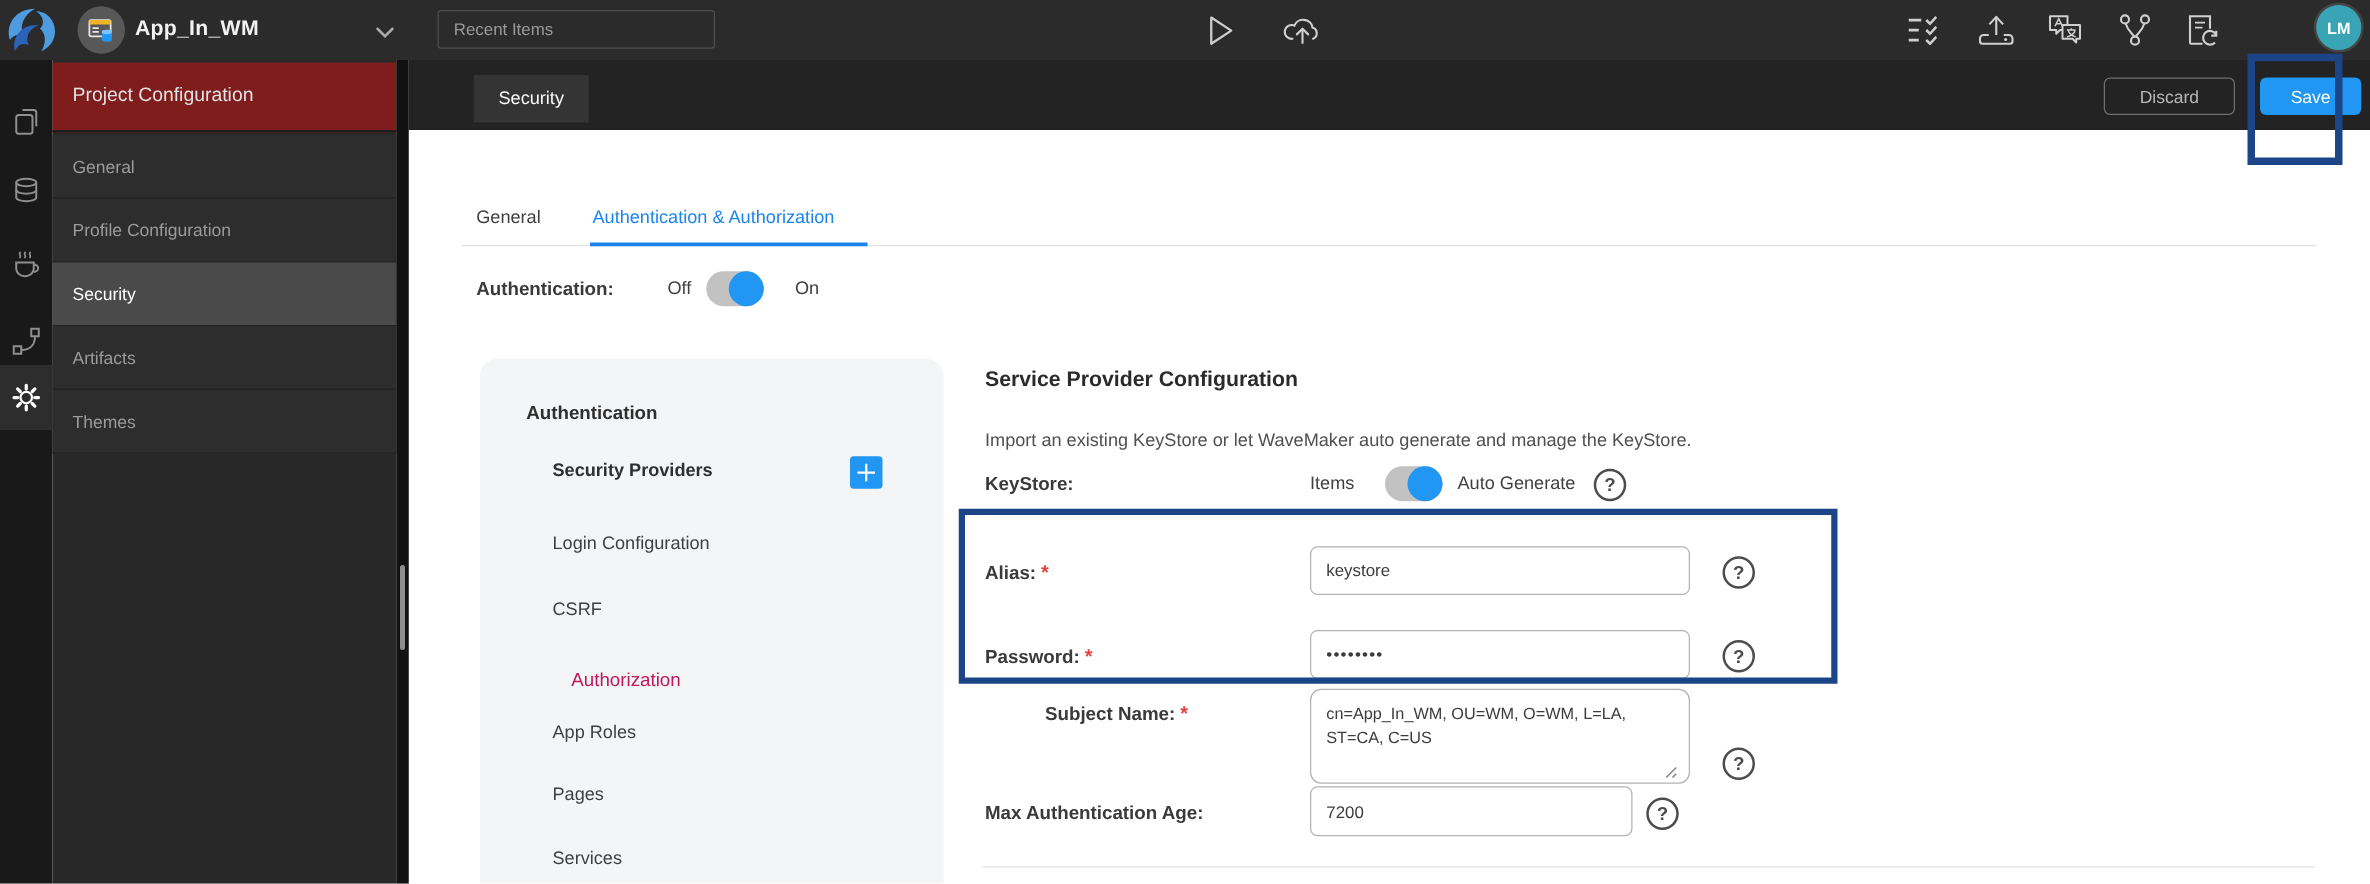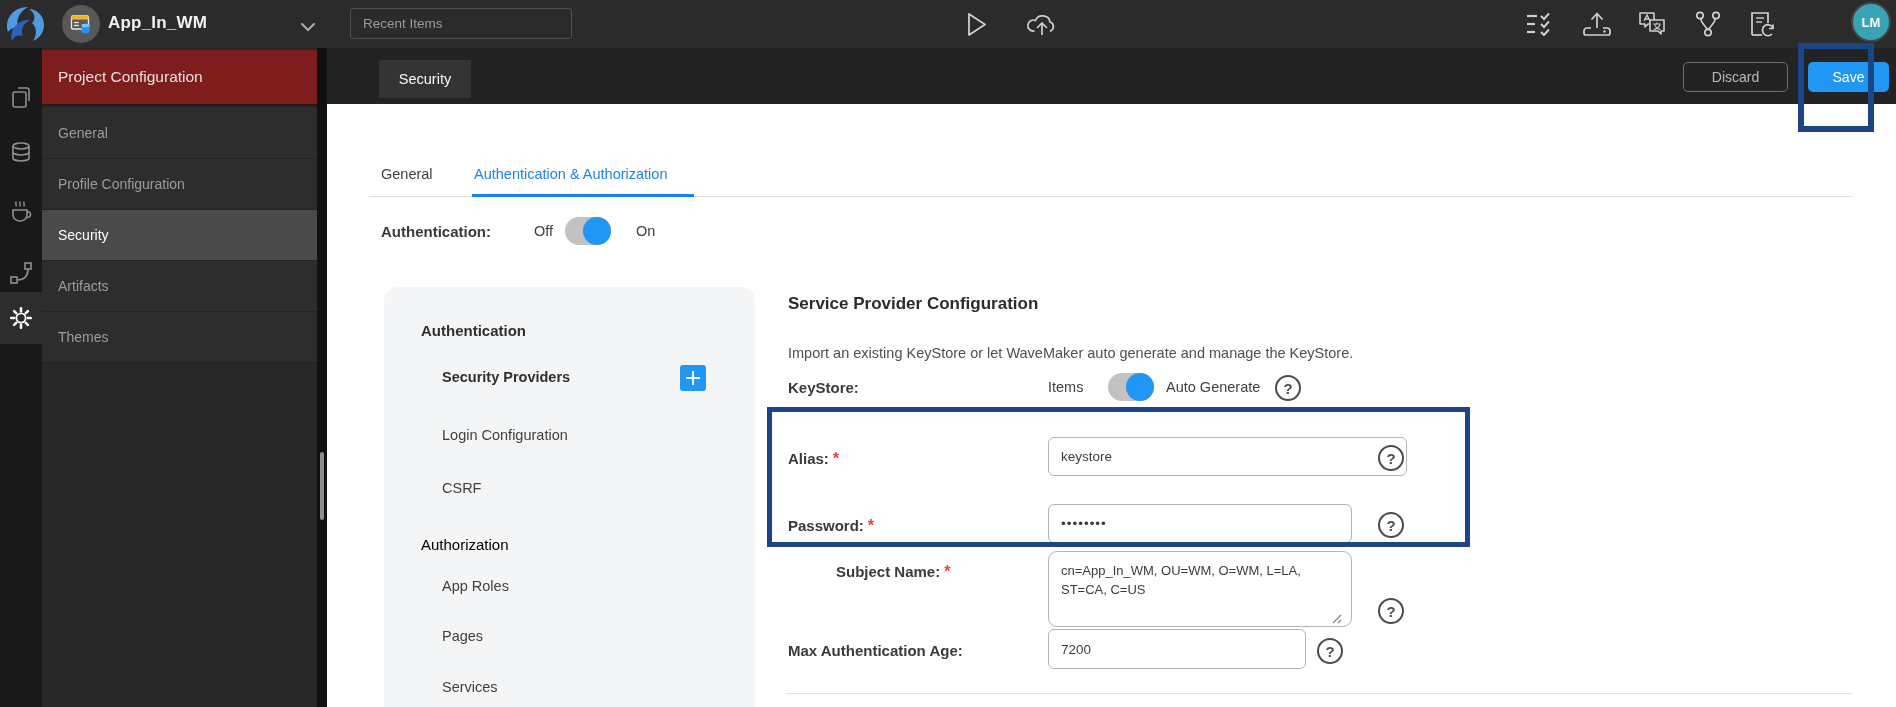--- a/index.html
+++ b/index.html
@@ -65,21 +65,21 @@
     font-size:13.5px; color:#3c3c3c; padding:0 12px; outline:none; background:#fff;
     font-family:"Liberation Sans",sans-serif; }
   .field-area { position:absolute; border:1px solid #b3b3b3; border-radius:9px; font-size:13px;
     color:#3c3c3c; padding:9px 12px; line-height:19px; outline:none; resize:none; background:#fff;
     font-family:"Liberation Sans",sans-serif; }
   .divider { position:absolute; background:#e2e2e2; }
 
   
   .subnav { left:384px; top:287px; width:371px; height:420px; background:#f4f5f6; border-radius:14px 14px 0 0; z-index:2; }
   .subnav .sec-title { font-size:15px; font-weight:bold; color:#2f2f2f; }
-  .subnav .sec-title.muted { color:#000000; font-weight:normal; }
+  .subnav .sec-title.muted { color:#be185d; font-weight:normal;margin-left:36px; }
   .subnav .sub-item { font-size:14.5px; color:#3f3f3f; cursor:pointer; }
   .subnav .sub-item.active { font-weight:bold; color:#2f2f2f; }
   .plus-btn { position:absolute; width:26px; height:26px; background:#2196f3; border-radius:3px;
     display:flex; align-items:center; justify-content:center; cursor:pointer; border:none; }
 
   
   .annot { position:absolute; border:6px solid #1c4587; background:transparent; z-index:60; pointer-events:none; }
 </style>
 </head>
 <body>
@@ -244,21 +244,21 @@
 
     <span class="txt lbl" style="left:461px;top:275px;">KeyStore:</span>
     <span class="txt plain" style="left:721px;top:275px;">Items</span>
     <div class="toggle" style="left:781px;top:269px;">
         <div class="knob"></div>
       </div>
     <span class="txt plain" style="left:839px;top:275px;">Auto Generate</span>
     <div class="help" style="left:948px;top:271px;">?</div>
 
     <span class="txt" style="left:461px;top:346px;"><span class="lbl">Alias:</span><span class="star">*</span></span>
-    <input class="field-input" style="left: 721px; top: 333px; width: 359px;" value="keystore">
+    <input class="field-input" style="left: 721px; top: 333px; width: 304px;" value="keystore">
     <div class="help" style="left:1051px;top:341px;">?</div>
 
     <span class="txt" style="left:461px;top:413px;"><span class="lbl">Password:</span><span class="star">*</span></span>
     <input class="field-input" style="left: 721px; top: 400px; width: 304px; letter-spacing: 1px;" value="••••••••">
     <div class="help" style="left:1051px;top:408px;">?</div>
 
     <span class="txt" style="left:461px;top:459px;margin-left:48px;"><span class="lbl">Subject Name:</span><span class="star">*</span></span>
     <textarea class="field-area" style="left: 721px; top: 447px; width: 304px; height: 76px;">cn=App_In_WM, OU=WM, O=WM, L=LA, ST=CA, C=US</textarea>
     <span class="abs" style="left:1003px;top:506px;">
       <svg width="12" height="12" viewBox="0 0 12 12">

